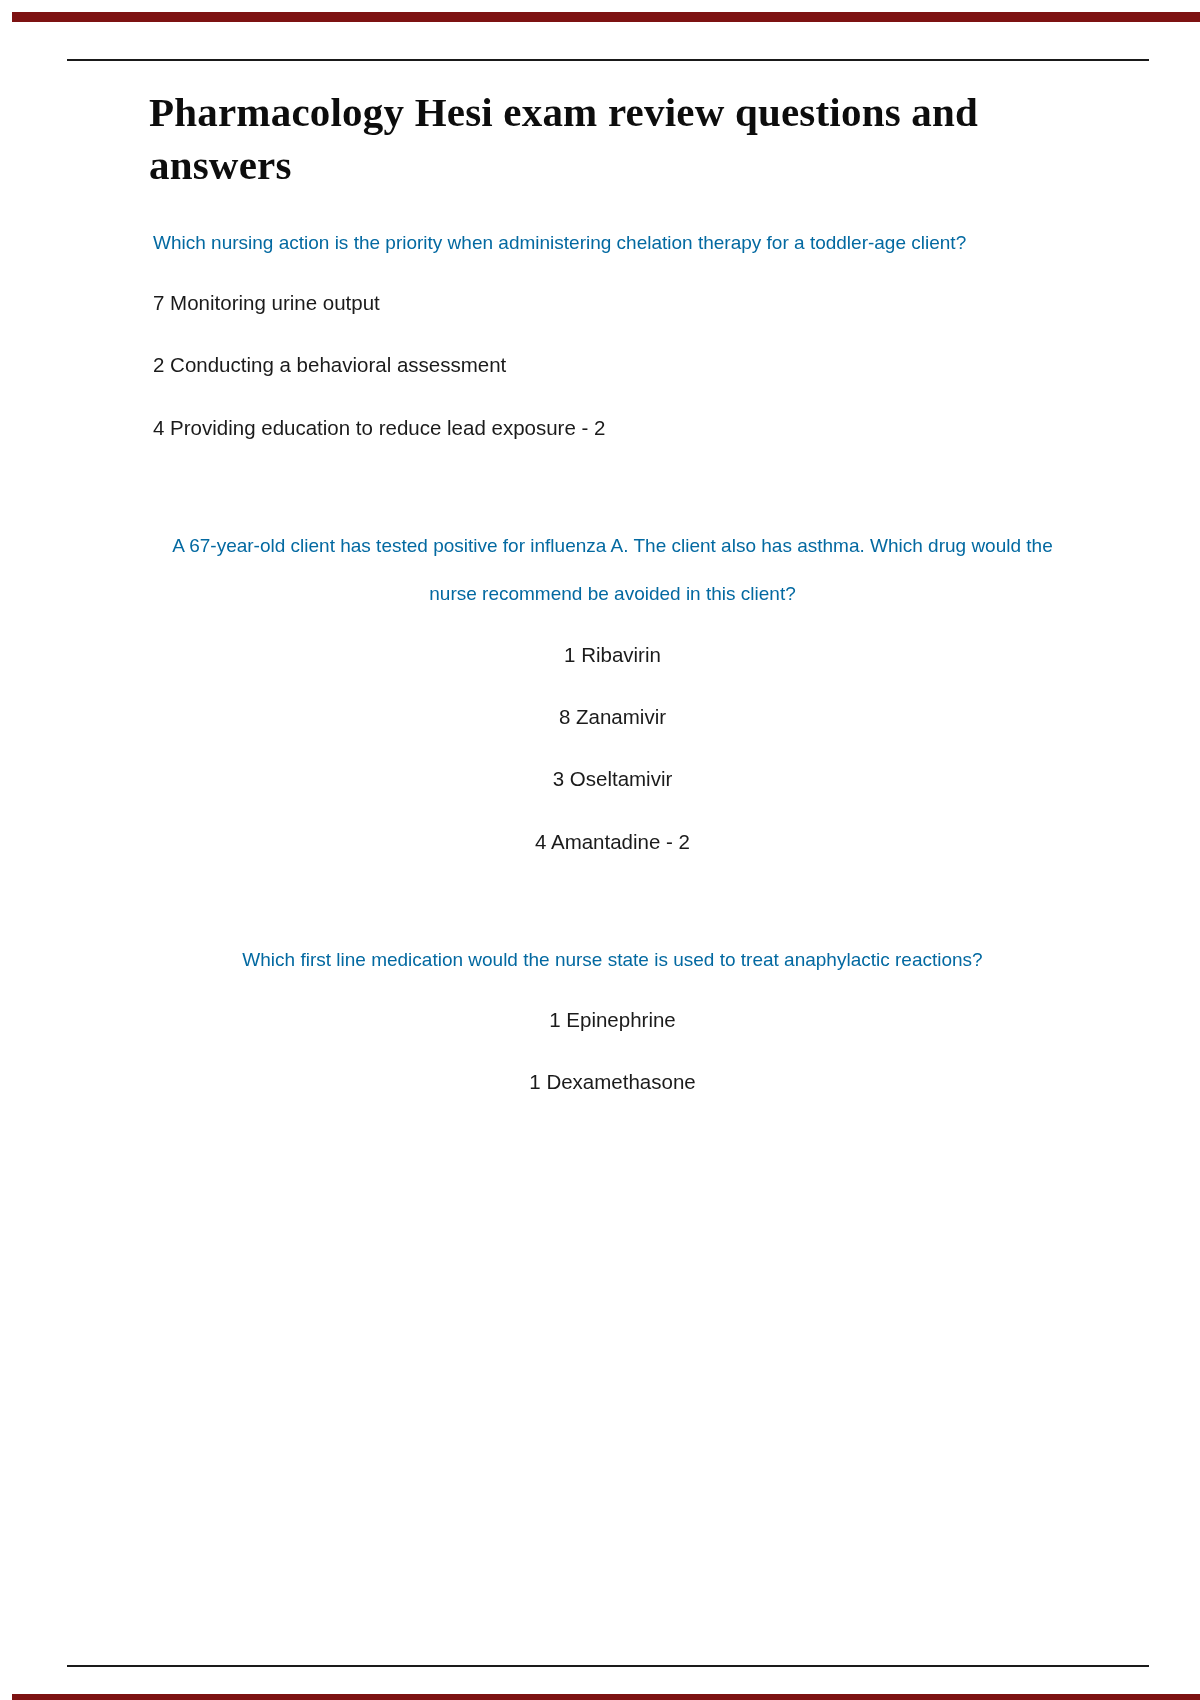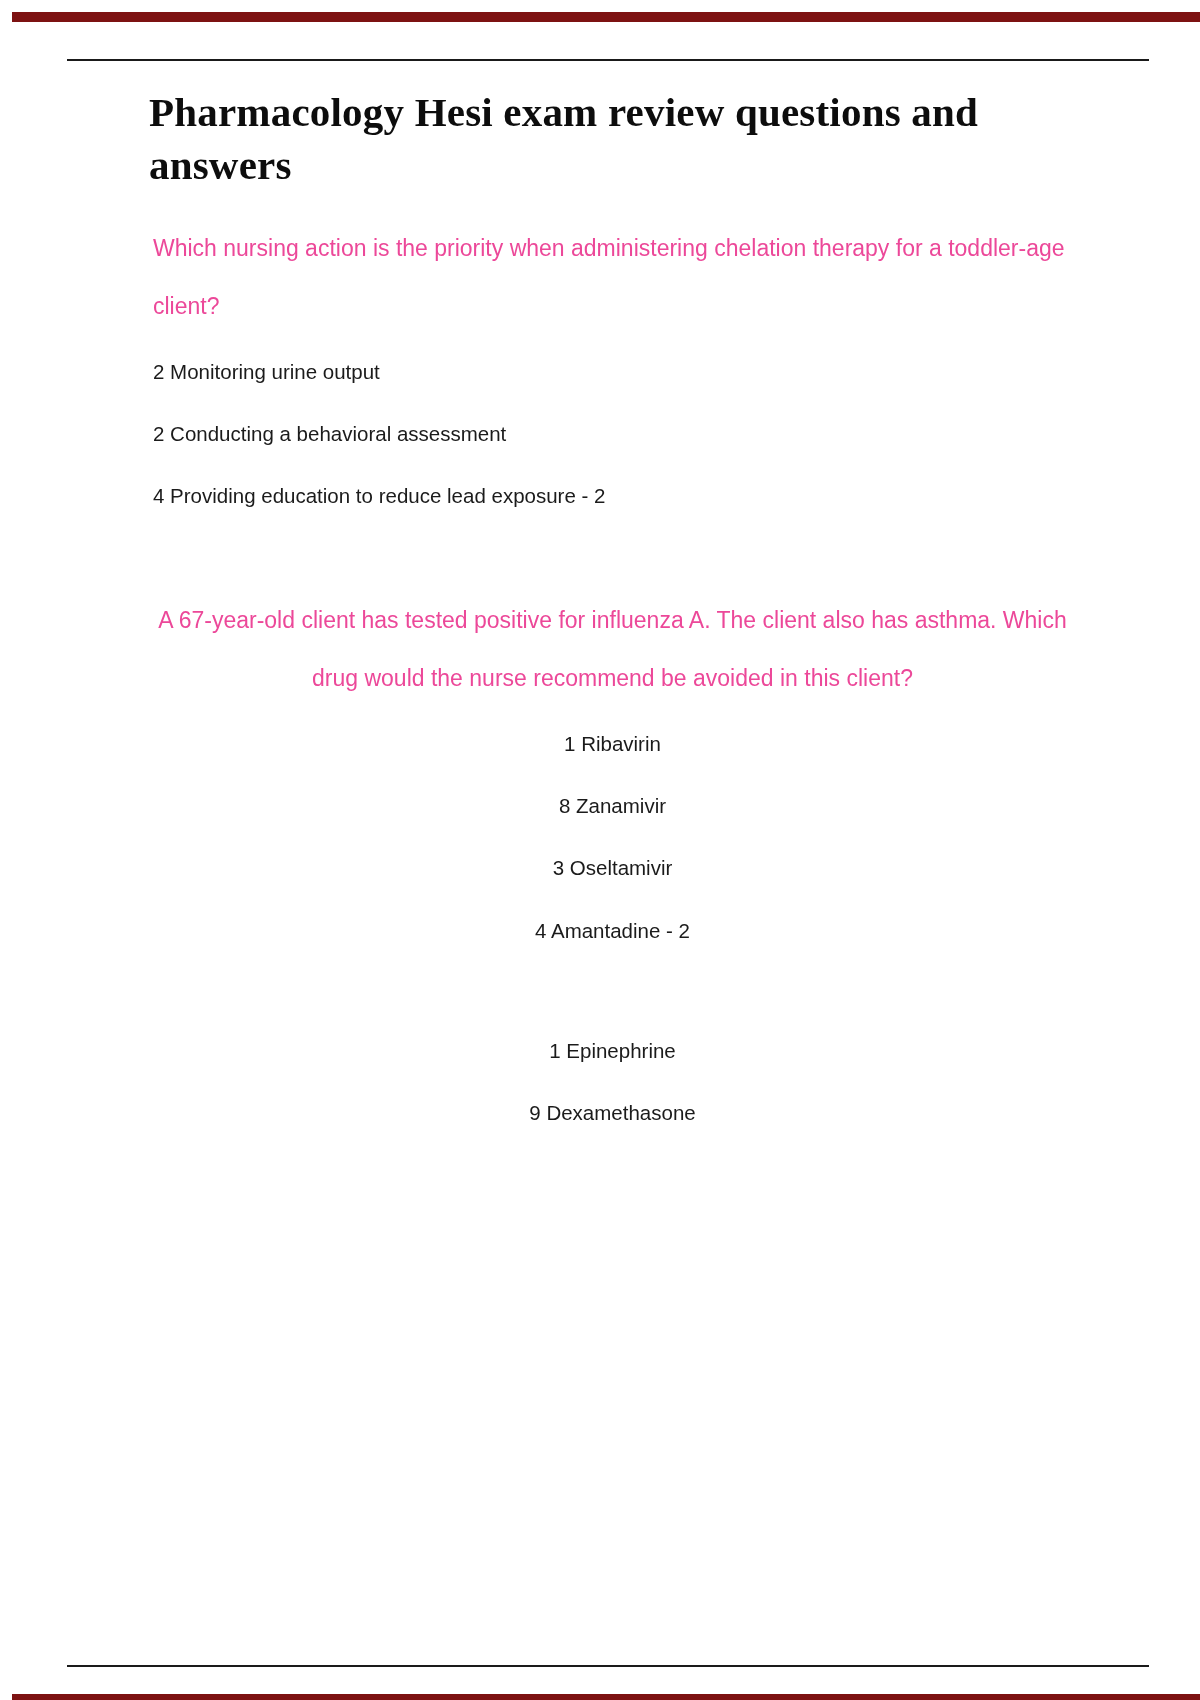--- a/index.html
+++ b/index.html
@@ -41,58 +41,59 @@
     font-weight: 700;
     font-size: 41px;
     line-height: 1.3;
     color: #0d0d0d;
     letter-spacing: 0.2px;
     margin-bottom: 26px;
   }
   .question-block { margin-bottom: 0; }
   .question-block + .question-block { margin-top: 68px; text-align: center; }
   p.question-text {
-    font-size: 23px;
+    font-size: 19px;
     line-height: 2.55;
     margin-bottom: 10px;
-    color: #ec4899;
+    color: #0369a1;
   }
   p.answer-option {
     font-size: 20.5px;
     line-height: 2.55;
     margin-bottom: 10px;
     color: #1b1b1b;
   }
 </style>
 </head>
 <body>
 
 <div class="accent-bar top"></div>
 <div class="rule top"></div>
 
 <div class="content">
 
   <h1 class="doc-title">Pharmacology Hesi exam review questions and answers</h1>
 
   <div class="question-block">
     <p class="question-text">Which nursing action is the priority when administering chelation therapy for a toddler-age client?</p>
-    <p class="answer-option">2 Monitoring urine output</p>
+    <p class="answer-option">7 Monitoring urine output</p>
     <p class="answer-option">2 Conducting a behavioral assessment</p>
     <p class="answer-option">4 Providing education to reduce lead exposure - 2</p>
   </div>
 
   <div class="question-block">
     <p class="question-text">A 67-year-old client has tested positive for influenza A. The client also has asthma. Which drug would the nurse recommend be avoided in this client?</p>
     <p class="answer-option">1 Ribavirin</p>
     <p class="answer-option">8 Zanamivir</p>
     <p class="answer-option">3 Oseltamivir</p>
     <p class="answer-option">4 Amantadine - 2</p>
   </div>
 
   <div class="question-block">
+    <p class="question-text">Which first line medication would the nurse state is used to treat anaphylactic reactions?</p>
     <p class="answer-option">1 Epinephrine</p>
-    <p class="answer-option">9 Dexamethasone</p>
+    <p class="answer-option">1 Dexamethasone</p>
   </div>
 
 </div>
 
 <div class="rule bottom"></div>
 <div class="accent-bar bottom"></div>
 
 </body></html>

